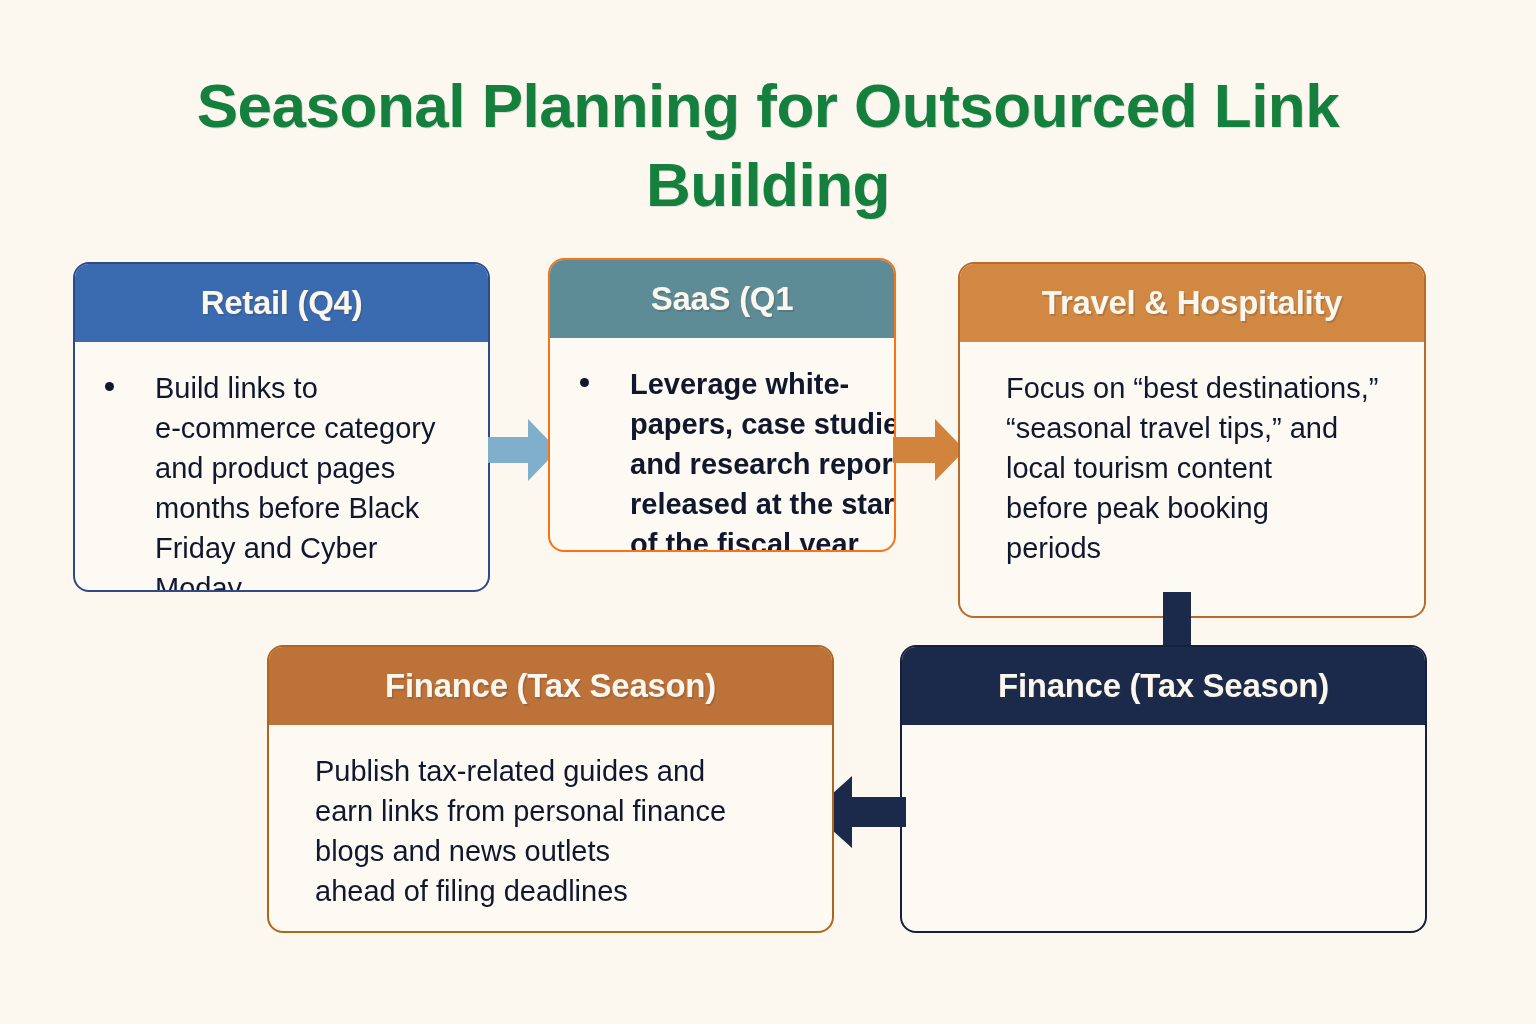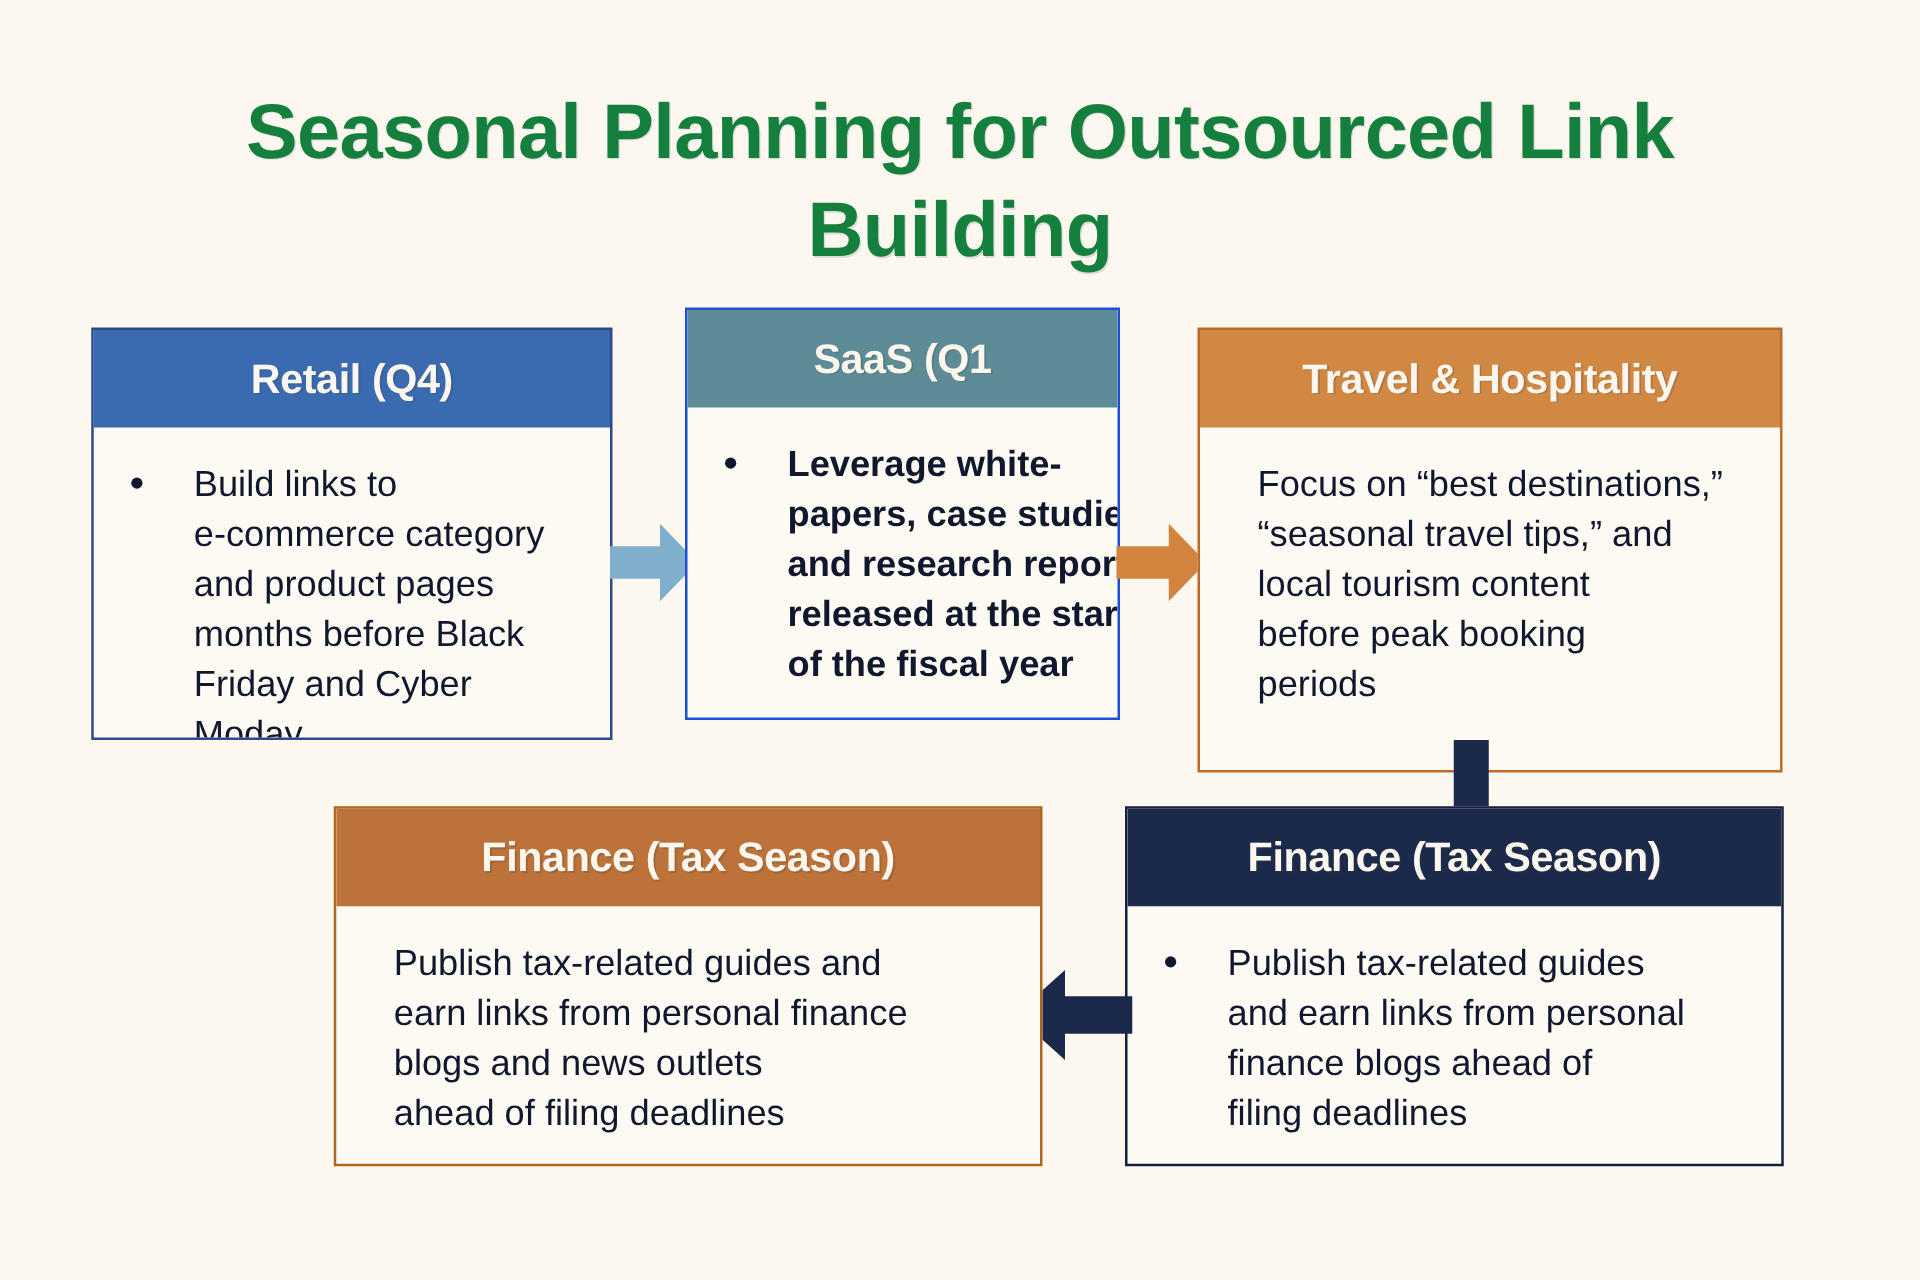--- a/index.html
+++ b/index.html
@@ -32,21 +32,21 @@
     font-weight: bold;
     line-height: 1.28;
     letter-spacing: -0.5px;
     color: #15803d;
     text-shadow: 1px 1px 0 rgba(120,120,150,0.22);
   }
 
   
   .card {
     position: absolute;
-    border-radius: 0;
+    border-radius: 16px;
     overflow: hidden;
     background: #FDFAF3;
     box-sizing: border-box;
   }
   .card-hdr {
     height: 78px;
     display: flex;
     align-items: center;
     justify-content: center;
     font-size: 33px;
@@ -89,22 +89,22 @@
   }
 
   
   #card-retail {
     left: 73px; top: 262px; width: 417px; height: 330px;
     border: 2px solid #2E4A8A;
   }
   #card-retail .card-hdr { background: #3A6BB0; }
 
   #card-saas {
-    left: 548px; top: 246px; width: 348px; height: 330px;
-    border: 2px solid #1d4ed8;
+    left: 548px; top: 258px; width: 348px; height: 294px;
+    border: 2px solid #f97316;
   }
   #card-saas .card-hdr { background: #5E8C96; }
   #card-saas .card-body { overflow: visible; width: 400px; font-weight: bold; }
 
   #card-travel {
     left: 958px; top: 262px; width: 468px; height: 356px;
     border: 2px solid #BC6A28;
   }
   #card-travel .card-hdr { background: #D08843; }
 
@@ -183,26 +183,20 @@
 local tourism content
 before peak booking
 periods</span>
     </div>
   </div>
 
   <div class="conn-line" id="arrow-travel-finance-v" style="width:28px;height:58px;"></div>
 
   <div class="card" id="card-finance-right">
     <div class="card-hdr">Finance (Tax Season)</div>
-    <div class="card-body bulleted">
-      <span class="btxt">Publish tax-related guides
-and earn links from personal
-finance blogs ahead of
-filing deadlines</span>
-    </div>
   </div>
 
   <div class="arrow" id="arrow-finance-r-to-l">
     <svg width="94" height="78" viewBox="0 0 94 78">
       <polygon points="94,24 40,24 40,3 0,39 40,75 40,54 94,54" fill="#1B2A4A"></polygon>
     </svg>
   </div>
 
   <div class="card" id="card-finance-left">
     <div class="card-hdr">Finance (Tax Season)</div>

